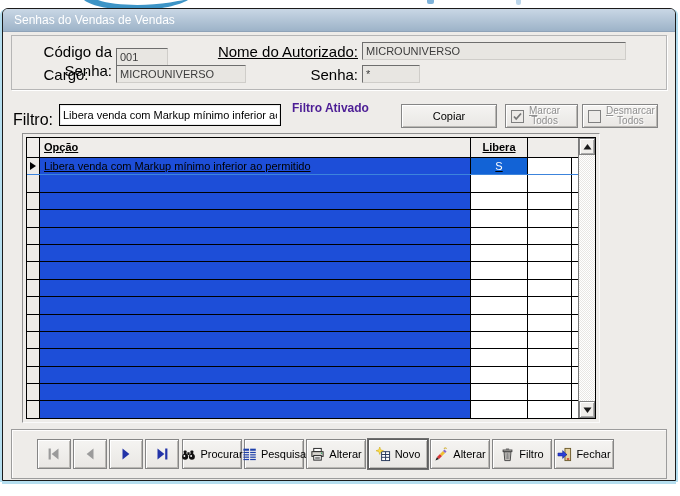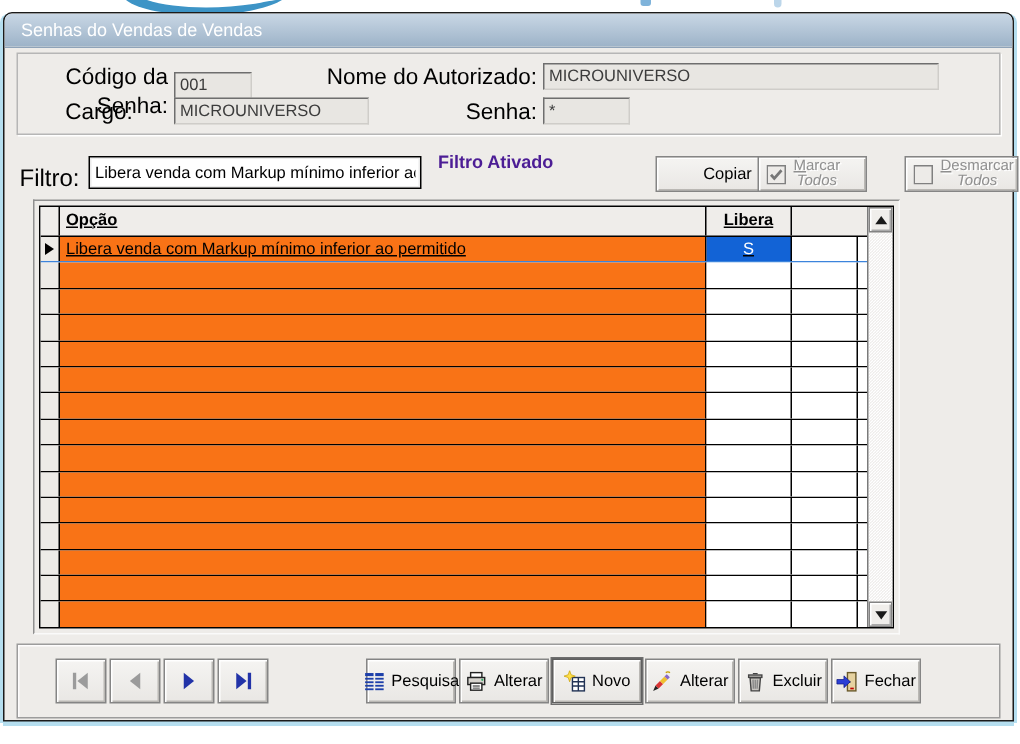--- a/index.html
+++ b/index.html
@@ -20,61 +20,61 @@
     color:#fff;font-size:12px;}
 
   
   .fields-group{position:absolute;left:8px;top:26px;width:656px;height:55px;
     border:1px solid #b6b6b6;box-shadow:1px 1px 0 #ffffff;}
   .flabel{position:absolute;font-size:15px;color:#000;text-align:right;height:19px;line-height:19px;}
   .ro-input{position:absolute;height:18px;background:#E8E6E2;border:1px solid;
     border-color:#6e6e6e #cfcdc9 #cfcdc9 #6e6e6e;font:11px "Liberation Sans",sans-serif;
     color:#3c3c3c;padding:0 3px;outline:none;}
   .lab-codigo{left:8px;top:6px;width:92px;}   .in-codigo{left:104px;top:12px;width:52px;}
-  .lab-nome{left:200px;top:6px;width:146px;}  .in-nome{left:350px;top:6px;width:264px;}
+  .lab-nome{left:200px;top:6px;width:146px;text-decoration:underline;}  .in-nome{left:350px;top:6px;width:264px;}
   .lab-cargo{left:8px;top:29px;width:92px;text-align:center;}   .in-cargo{left:104px;top:29px;width:130px;}
   .lab-senha{left:250px;top:29px;width:96px;} .in-senha{left:350px;top:29px;width:58px;}
 
   
   .filter-label{position:absolute;left:10px;top:102px;font-size:16px;}
   .filter-input{position:absolute;left:56px;top:95px;width:222px;height:22px;background:#fff;
     border:1px solid #000;box-shadow:inset 0 0 0 1px rgba(0,0,0,.08);
     font:11px "Liberation Sans",sans-serif;padding:0 3px;outline:none;white-space:nowrap;overflow:hidden;}
   .filter-status{position:absolute;left:289px;top:92px;font-size:12px;font-weight:bold;color:#4c1d95;}
 
   .btn{background:linear-gradient(#F5F4F2,#E9E7E4);border:1px solid #858585;
     box-shadow:inset 1px 1px 0 #fff, inset -1px -1px 0 #bab8b4;cursor:default;
     font:11px "Liberation Sans",sans-serif;color:#000;display:flex;align-items:center;justify-content:center;}
-  .btn-copiar{position:absolute;left:398px;top:95px;width:96px;height:24px;margin-left:36px;}
+  .btn-copiar{position:absolute;left:398px;top:95px;width:96px;height:24px;}
   .btn-check{position:absolute;top:95px;height:24px;justify-content:flex-start;padding-left:5px;gap:5px;}
   .btn-marcar{left:502px;width:73px;}
-  .btn-desmarcar{left:579px;width:76px;margin-left:21px;}
+  .btn-desmarcar{left:579px;width:76px;}
   .two-line{font-size:10px;line-height:10px;color:#8f8f8f;text-shadow:1px 1px 0 #fff;}
   .two-line .l1{display:block;}
   .two-line .l1::first-letter{text-decoration:underline;}
-  .two-line .l2{display:block;font-style:italic;}
+  .two-line .l2{display:block;}
 
   
   .grid-panel{position:absolute;left:19px;top:124px;width:578px;height:290px;padding:3px;
     border:1px solid;border-color:#909090 #fafafa #fafafa #909090;background:#EEECE9;text-decoration:underline;}
   .grid{width:100%;height:100%;border:1px solid #000;background:#fff;display:flex;overflow:hidden;}
   .grid-main{flex:1;display:flex;flex-direction:column;overflow:hidden;}
   .ghead{display:flex;height:20px;background:#EFEDEA;border-bottom:1px solid #000;
     font-size:11px;font-weight:bold;flex:none;}
   .hind{width:13px;border-right:1px solid #000;}
   .hopcao{flex:1;border-right:1px solid #000;padding:3px 0 0 4px;}
   .hlibera{width:57px;border-right:1px solid #000;text-align:center;padding-top:3px;}
   .hextra{width:50px;}
   .grow{display:flex;height:17.4px;border-bottom:1px solid #000;flex:none;}
   .grow.selected{border-bottom-color:#3C84DC;}
   .gcell{border-right:1px solid #000;}
   .gcell.ind{width:13px;background:#EDEBE7;position:relative;}
   .selected .gcell.ind::after{content:'';position:absolute;left:3px;top:4px;width:0;height:0;
     border-left:6px solid #000;border-top:4px solid transparent;border-bottom:4px solid transparent;}
-  .gcell.opcao{flex:1;background:#f97316;font-size:11px;padding:2px 0 0 4px;
+  .gcell.opcao{flex:1;background:#1d4ed8;font-size:11px;padding:2px 0 0 4px;
     white-space:nowrap;overflow:hidden;}
   .gcell.libera{width:57px;background:#fff;text-align:center;font-size:11px;padding-top:2px;}
   .gcell.libera.sel{background:#1263D6;color:#fff;}
   .gcell.extra{width:44px;background:#fff;}
   .gcell.spacer{width:6px;background:#fff;border-right:none;}
 
   .scrollbar{width:17px;flex:none;border-left:1px solid #7a7a7a;display:flex;flex-direction:column;
     justify-content:space-between;background:#fff;
     background-image:linear-gradient(45deg,#E9E7E4 25%,transparent 25%,transparent 75%,#E9E7E4 75%),
       linear-gradient(45deg,#E9E7E4 25%,transparent 25%,transparent 75%,#E9E7E4 75%);
@@ -295,20 +295,34 @@
     </button>
     <button class="btn nav-btn" style="left:133px">
       <svg class="icon" width="16" height="16" viewBox="0 0 16 16">
         <g fill="#2233A8">
             <polygon points="3.5,2.5 10.4,8 3.5,13.5"></polygon>
             <rect x="11.2" y="2.5" width="2.2" height="11"></rect>
           </g>
       </svg>
     </button>
 
+    <button class="btn tb-btn" style="left:170px">
+      <svg class="icon" width="15" height="15" viewBox="0 0 16 16">
+        <g fill="#111">
+            <rect x="2.9" y="3.6" width="3" height="5" rx="1"></rect>
+            <rect x="10.1" y="3.6" width="3" height="5" rx="1"></rect>
+        <rect x="6.8" y="5.6" width="2.4" height="3"></rect>
+            <circle cx="4.4" cy="10.4" r="3.2"></circle>
+            <circle cx="11.6" cy="10.4" r="3.2"></circle>
+          </g>
+        <circle cx="3.6" cy="9.6" r="1" fill="#fff"></circle>
+          <circle cx="10.8" cy="9.6" r="1" fill="#fff"></circle>
+      </svg>
+      <span>Procurar</span>
+    </button>
     <button class="btn tb-btn" style="left:232px">
       <svg class="icon" width="15" height="15" viewBox="0 0 16 16">
         <g fill="#1D3FAA">
             <rect x="1.5" y="1.8" width="6" height="2.2"></rect>
             <rect x="8.7" y="1.8" width="6" height="2.2"></rect>
         <rect x="1.5" y="5.2" width="6" height="1.3"></rect>
             <rect x="8.7" y="5.2" width="6" height="1.3"></rect>
         <rect x="1.5" y="7.7" width="6" height="1.3"></rect>
             <rect x="8.7" y="7.7" width="6" height="1.3"></rect>
         <rect x="1.5" y="10.2" width="6" height="1.3"></rect>
@@ -352,21 +366,21 @@
     </button>
     <button class="btn tb-btn" style="left:480px">
       <svg class="icon" width="15" height="15" viewBox="0 0 16 16">
         <path d="M4.3 5.2 h7.4 l-0.8 9.3 h-5.8 Z" fill="#C9C6C1" stroke="#444"></path>
         <rect x="3.3" y="3.2" width="9.4" height="1.7" fill="#C9C6C1" stroke="#444"></rect>
         <path d="M6.3 2.2 h3.4" stroke="#444" fill="none"></path>
         <line x1="6.4" y1="6.5" x2="6.7" y2="13" stroke="#888"></line>
           <line x1="8" y1="6.5" x2="8" y2="13" stroke="#888"></line>
         <line x1="9.6" y1="6.5" x2="9.3" y2="13" stroke="#888"></line>
       </svg>
-      <span>Excluir</span>
+      <span>Filtro</span>
     </button>
     <button class="btn tb-btn" style="left:542px">
       <svg class="icon" width="15" height="15" viewBox="0 0 16 16">
         <rect x="8.5" y="1.5" width="6" height="13" fill="#E6D2A0" stroke="#6B5A2A"></rect>
         <circle cx="10" cy="8.2" r="0.7" fill="#333"></circle>
         <rect x="10.5" y="12.2" width="2.5" height="1.2" fill="#C00000"></rect>
         <polygon points="1,6.4 6,6.4 6,3.8 10.5,8 6,12.2 6,9.6 1,9.6" fill="#2B3FD6" stroke="#101880" stroke-width="0.5"></polygon>
       </svg>
       <span>Fechar</span>
     </button>

